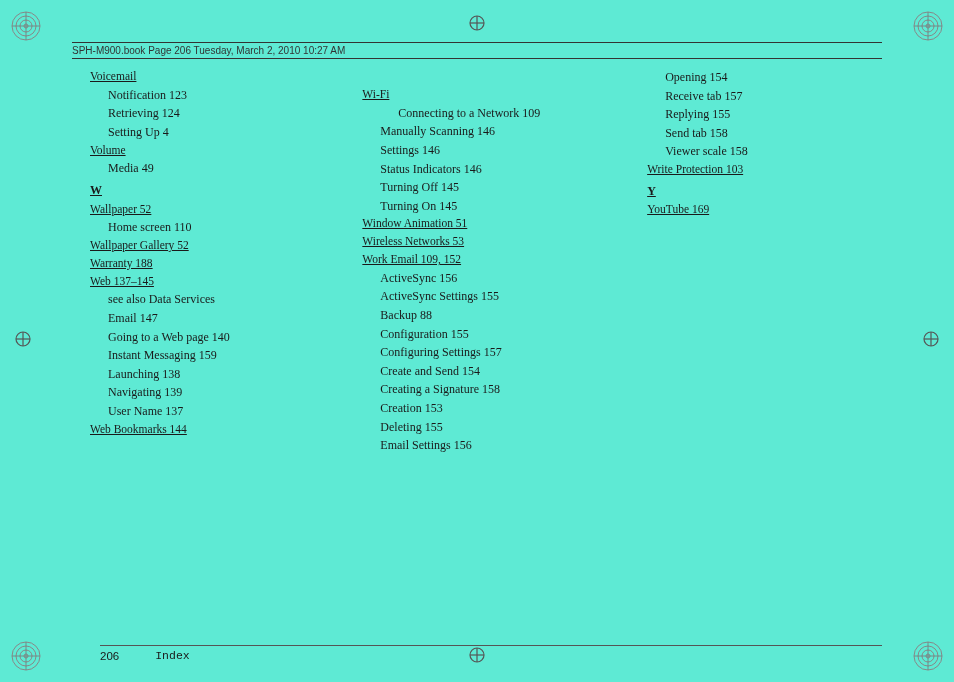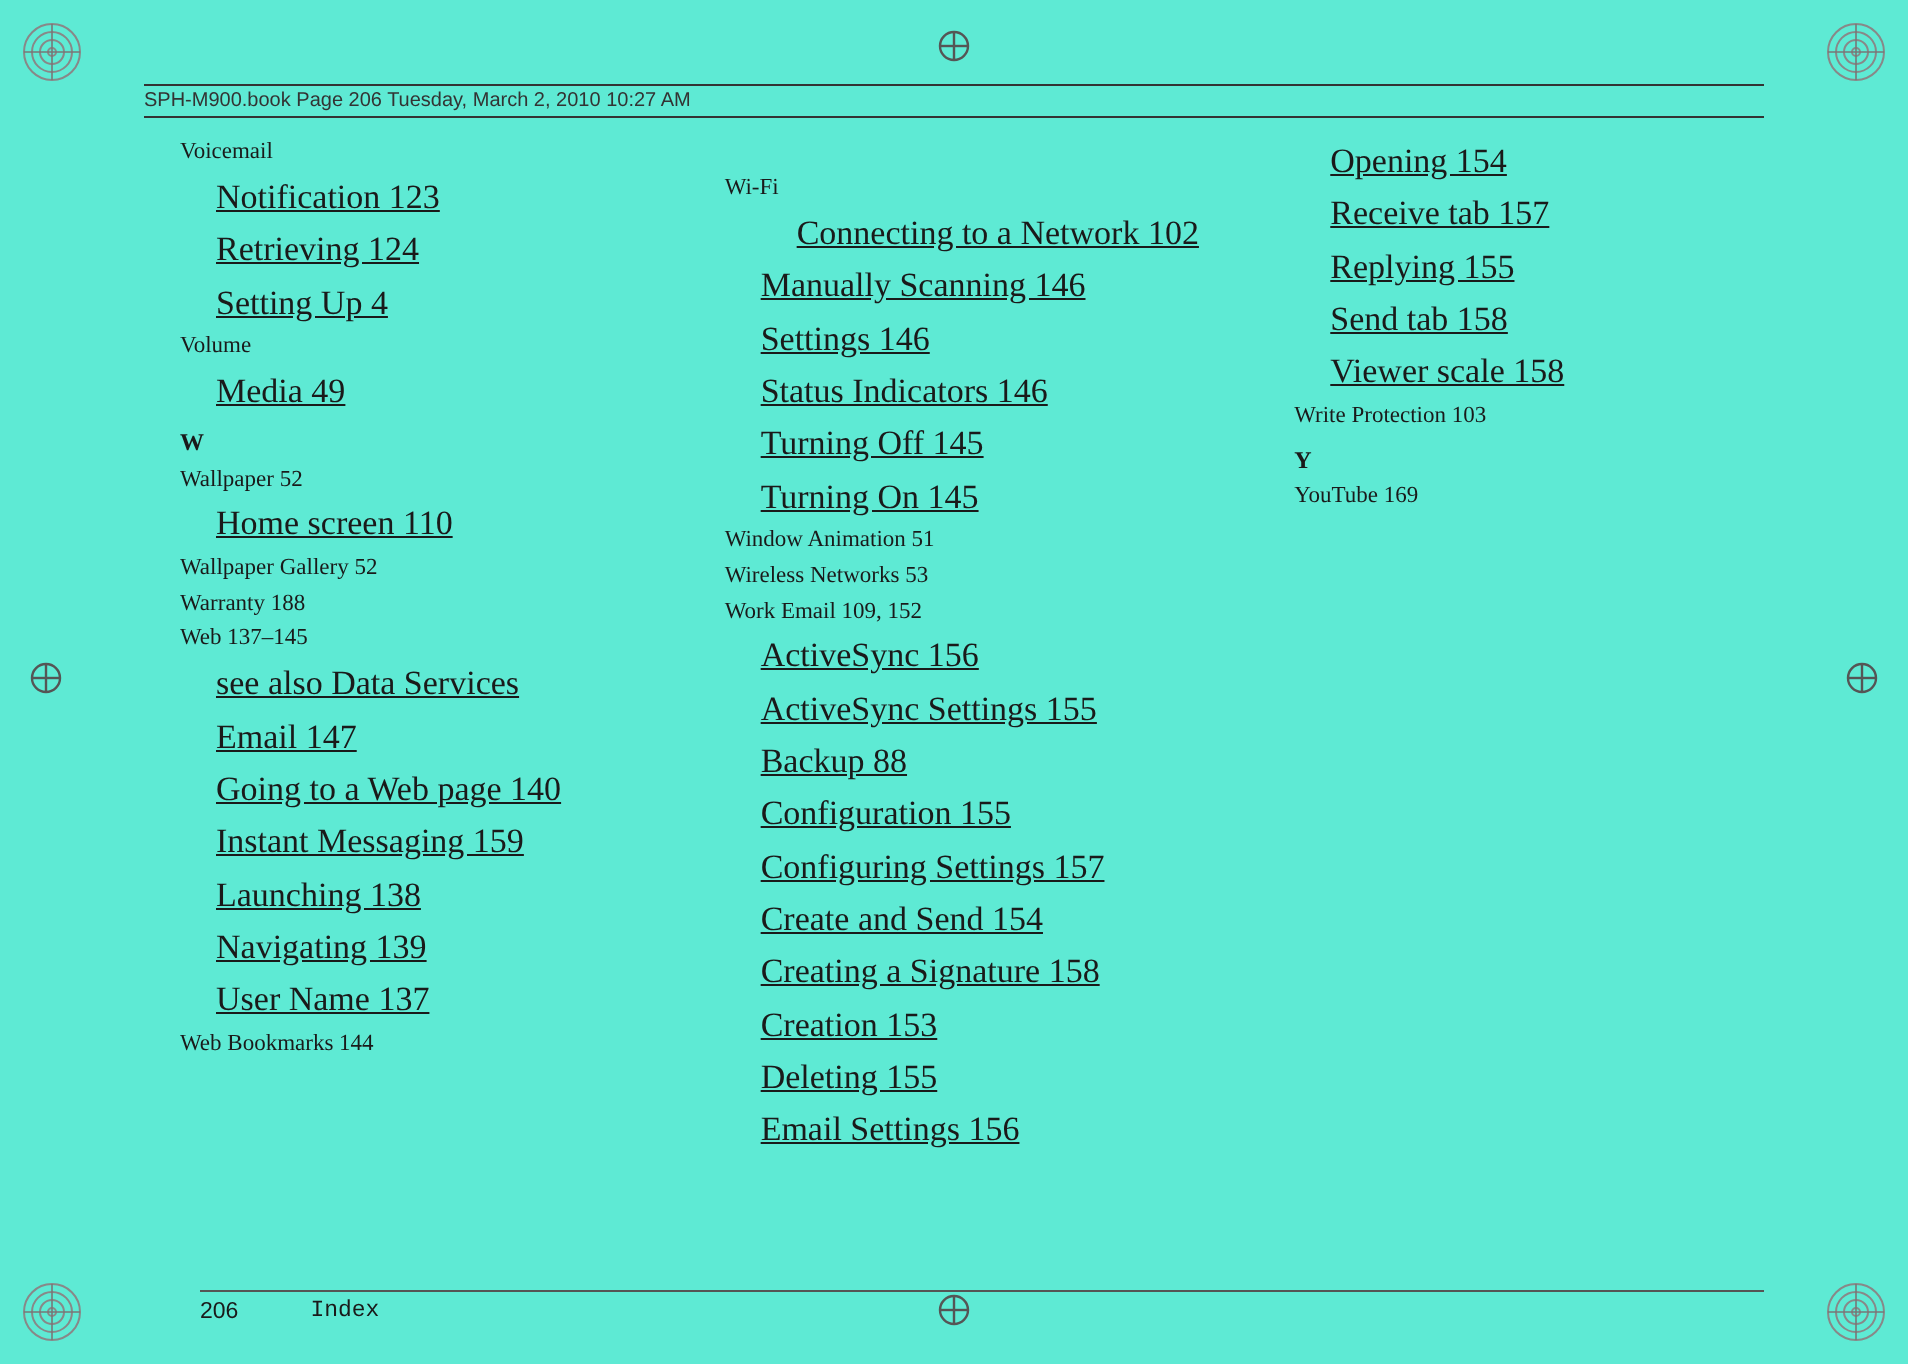--- a/index.html
+++ b/index.html
@@ -75,25 +75,25 @@
     .col {
       flex: 1;
       padding-right: 10px;
       line-height: 1.55;
     }
 
     
     .entry-l1 {
       font-size: 11.5px;
       margin-left: 0;
+      text-decoration: underline;
     }
     .entry-l2 {
-      font-size: 17px;
+      font-size: 12px;
       margin-left: 18px;
-      text-decoration: underline;
     }
 
     .section-letter {
       font-weight: bold;
       font-size: 12px;
       margin-top: 3px;
       margin-bottom: 1px;
     }
 
     
@@ -241,21 +241,21 @@
         <div class="entry-l2">Going to a Web page 140</div>
         <div class="entry-l2">Instant Messaging 159</div>
         <div class="entry-l2">Launching 138</div>
         <div class="entry-l2">Navigating 139</div>
         <div class="entry-l2">User Name 137</div>
         <div class="entry-l1">Web Bookmarks 144</div>
       </div>
 
       <div class="col" style="flex:1.1;margin-top:18px;">
         <div class="entry-l1">Wi-Fi</div>
-        <div class="entry-l2" style="padding-left:36px; text-indent:-18px; margin-left:18px; display:block;">Connecting to a Network 102</div>
+        <div class="entry-l2" style="padding-left:36px; text-indent:-18px; margin-left:18px; display:block;">Connecting to a Network 109</div>
         <div class="entry-l2">Manually Scanning 146</div>
         <div class="entry-l2">Settings 146</div>
         <div class="entry-l2">Status Indicators 146</div>
         <div class="entry-l2">Turning Off 145</div>
         <div class="entry-l2">Turning On 145</div>
         <div class="entry-l1">Window Animation 51</div>
         <div class="entry-l1">Wireless Networks 53</div>
         <div class="entry-l1">Work Email 109, 152</div>
         <div class="entry-l2">ActiveSync 156</div>
         <div class="entry-l2">ActiveSync Settings 155</div>

